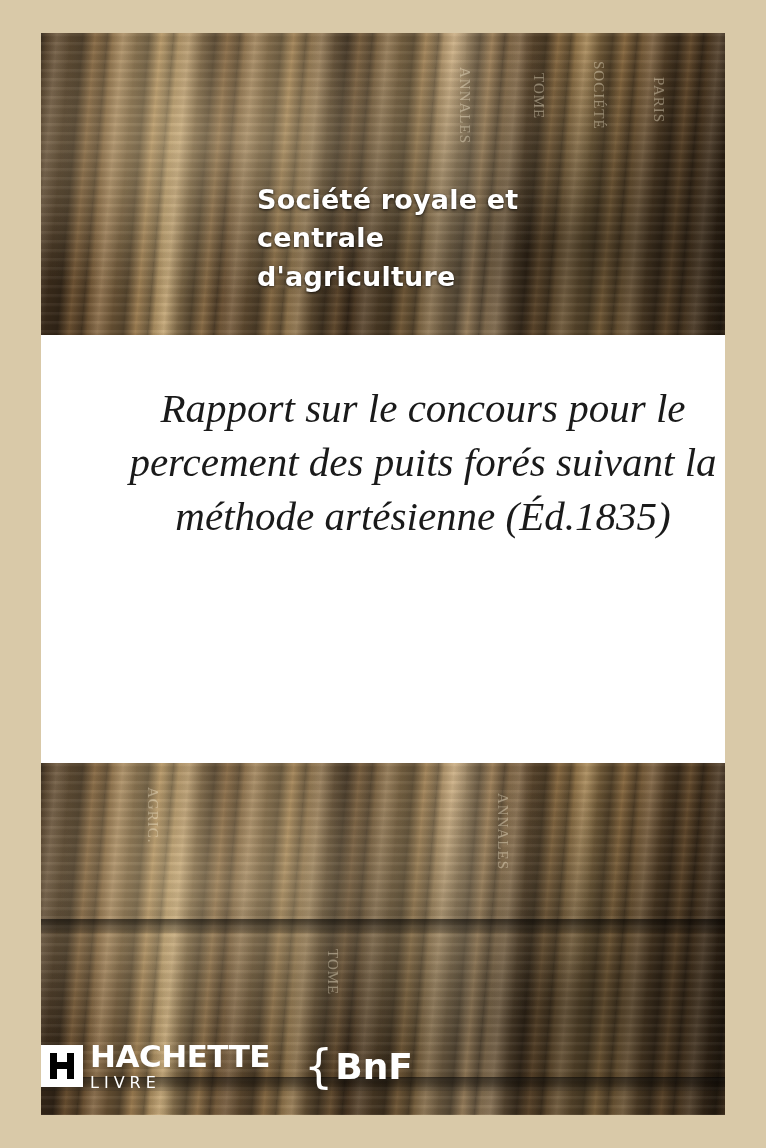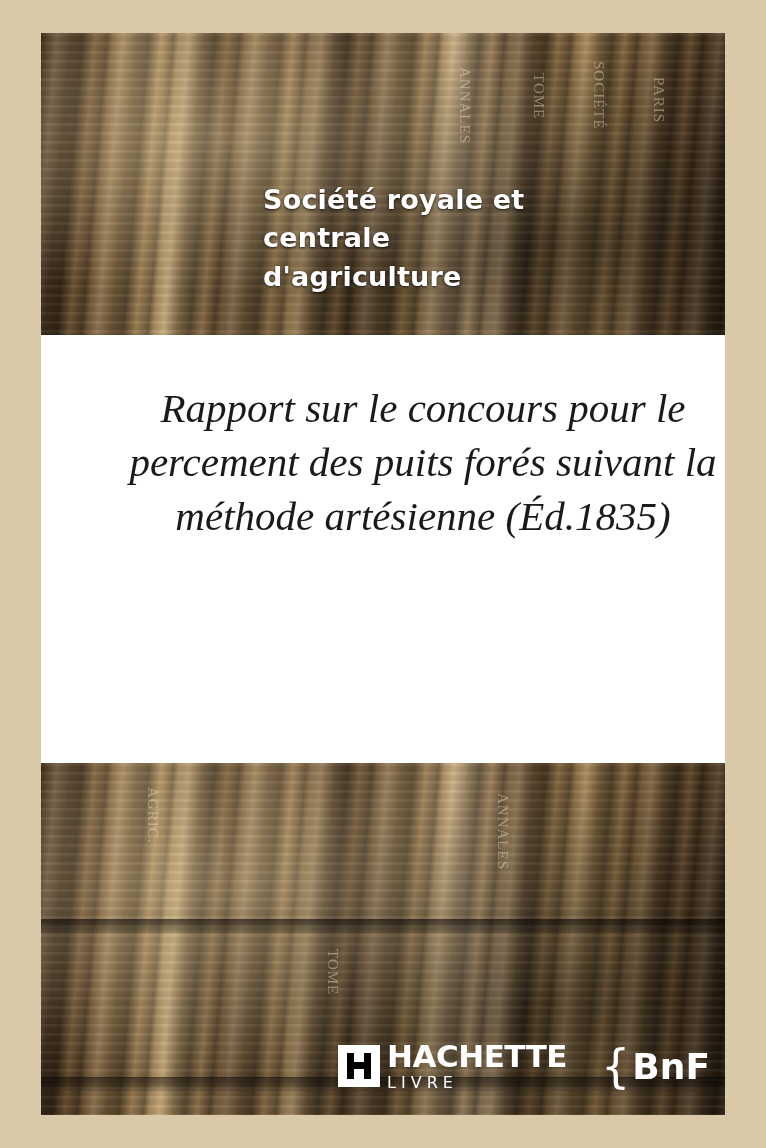--- a/index.html
+++ b/index.html
@@ -95,21 +95,21 @@
     letter-spacing: 1px;
     transform: rotate(90deg);
     transform-origin: left top;
     white-space: nowrap;
     user-select: none;
   }
 
   
   .author-wrap {
     position: absolute;
-    left: 10px;
+    left: 4px;
     top: 148px;
     width: 564px;
     padding: 0 32px 0 212px;
     box-sizing: border-box;
     text-align: left;
   }
   .author {
     font-family: "DejaVu Sans", sans-serif;
     font-weight: 700;
     font-size: 27px;
@@ -142,21 +142,21 @@
   }
 
   
   .logos {
     position: absolute;
     left: 0;
     bottom: 22px;
     width: 669px;
     display: flex;
     align-items: center;
-    justify-content: flex-end;
+    justify-content: flex-start;
     gap: 34px;
   }
   .hachette {
     display: flex;
     align-items: center;
     gap: 7px;
   }
   .hachette-mark {
     width: 42px;
     height: 42px;

